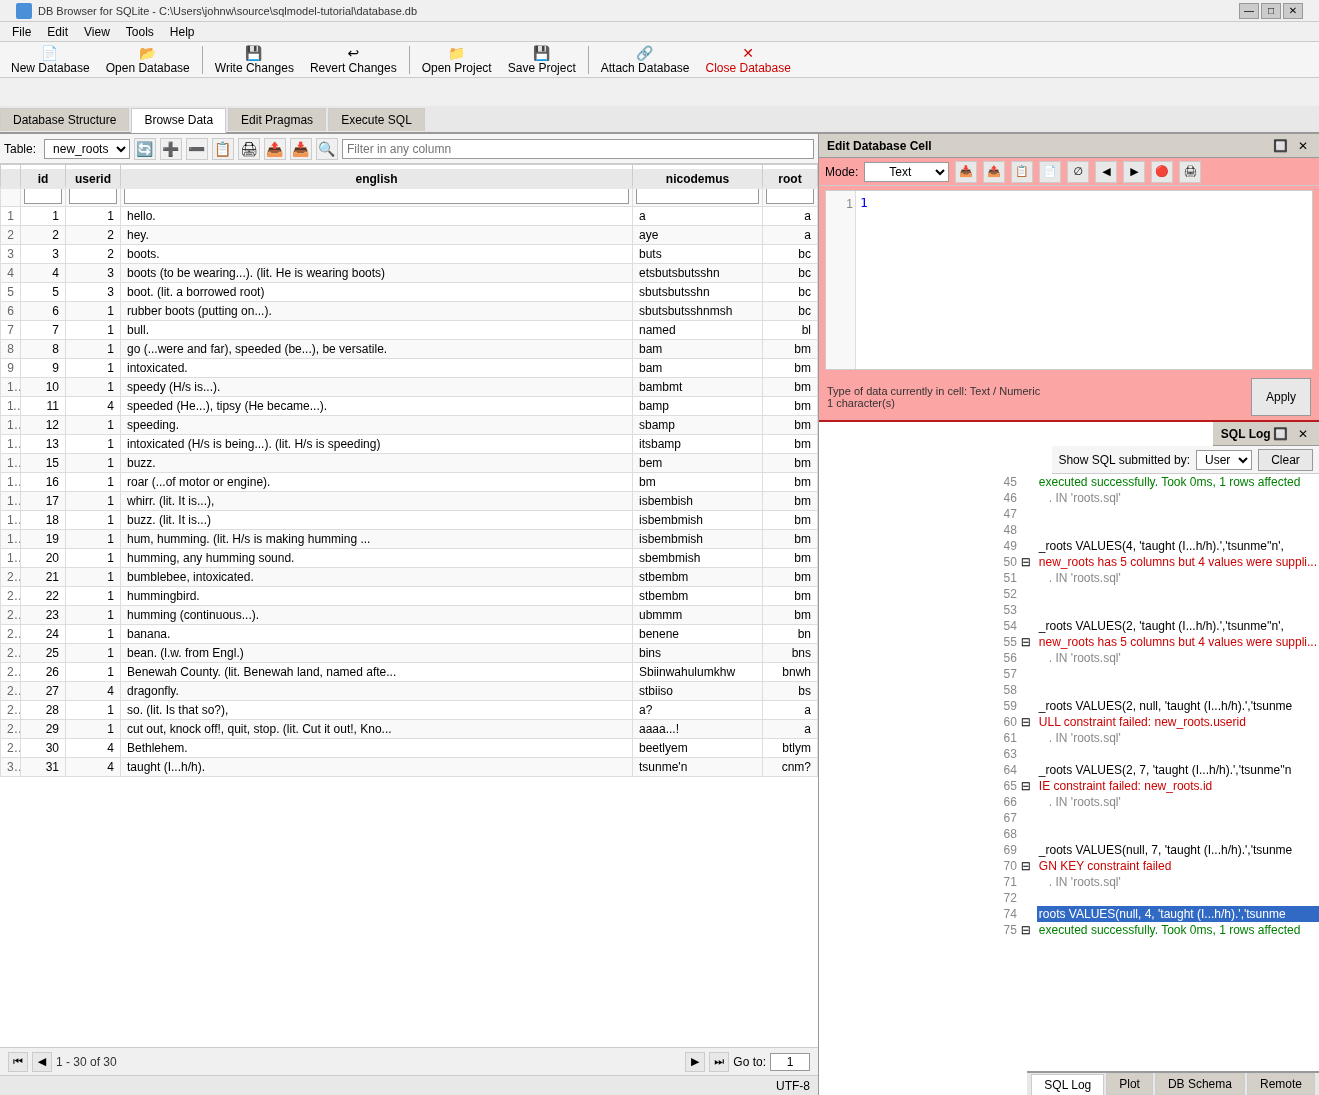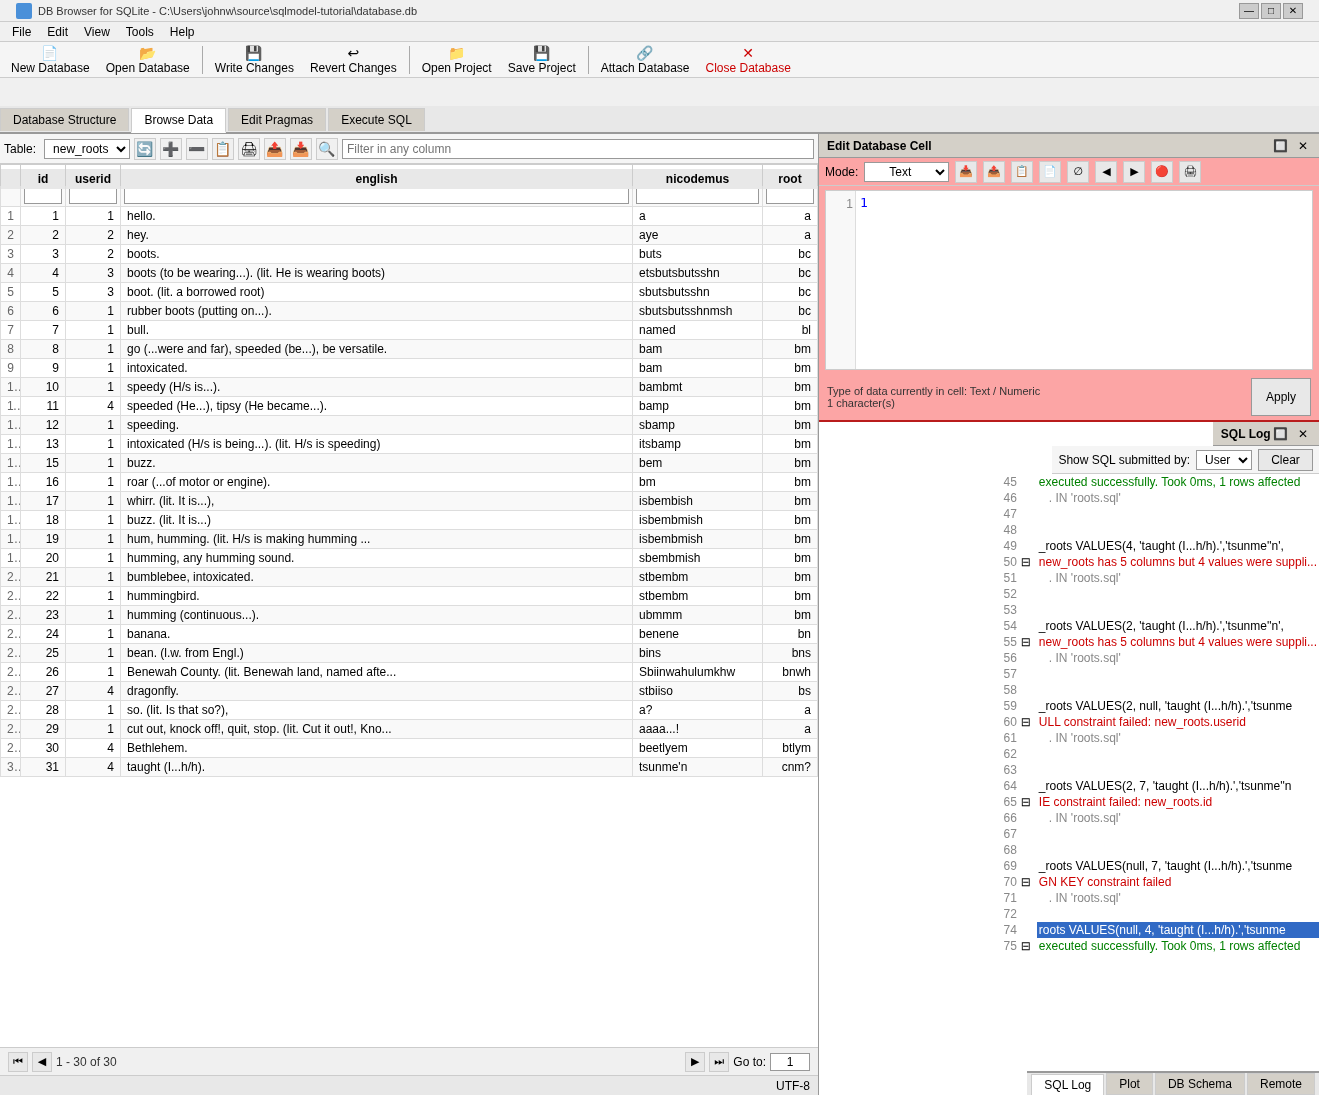--- a/index.html
+++ b/index.html
@@ -876,25 +876,20 @@
             <span class="log-line-num">60</span>
             <span class="log-icon">⊟</span>
             <span class="log-text error">ULL constraint failed: new_roots.userid</span>
           </div>
           <div class="log-line">
             <span class="log-line-num">61</span>
             <span class="log-icon"></span>
             <span class="log-text continuation">. IN 'roots.sql'</span>
           </div>
           <div class="log-line">
-            <span class="log-line-num">62</span>
-            <span class="log-icon"></span>
-            <span class="log-text empty"></span>
-          </div>
-          <div class="log-line">
             <span class="log-line-num">63</span>
             <span class="log-icon"></span>
             <span class="log-text empty"></span>
           </div>
           <div class="log-line">
             <span class="log-line-num">64</span>
             <span class="log-icon"></span>
             <span class="log-text sql">    _roots VALUES(2, 7, 'taught (I...h/h).','tsunme''n</span>
           </div>
           <div class="log-line">

